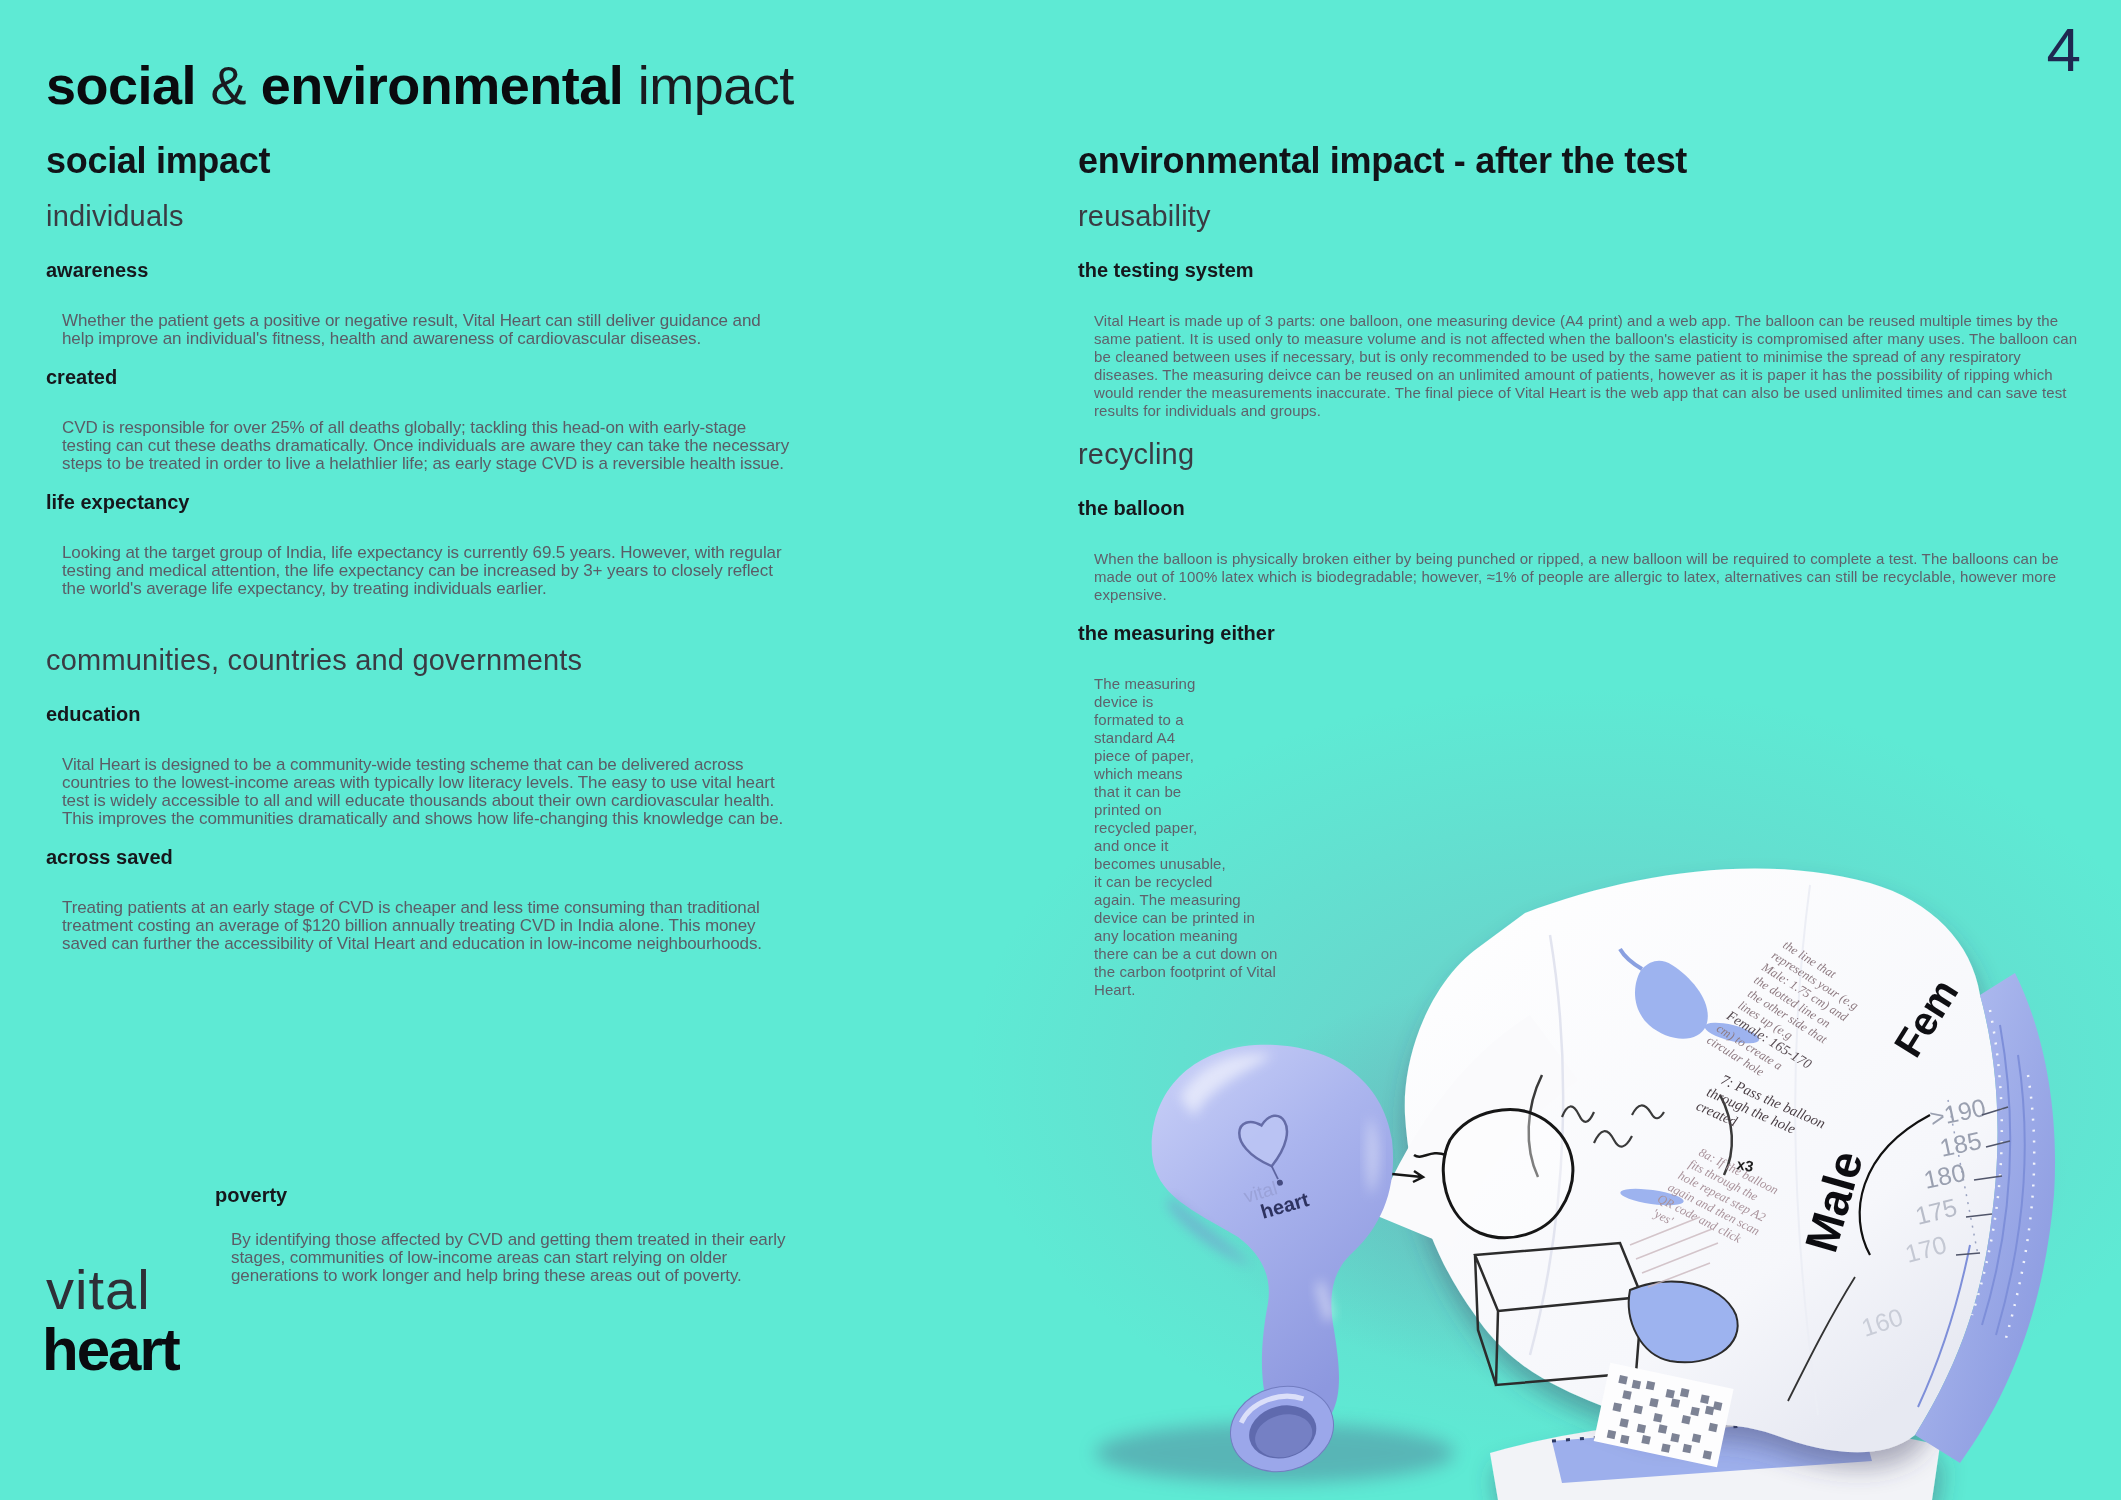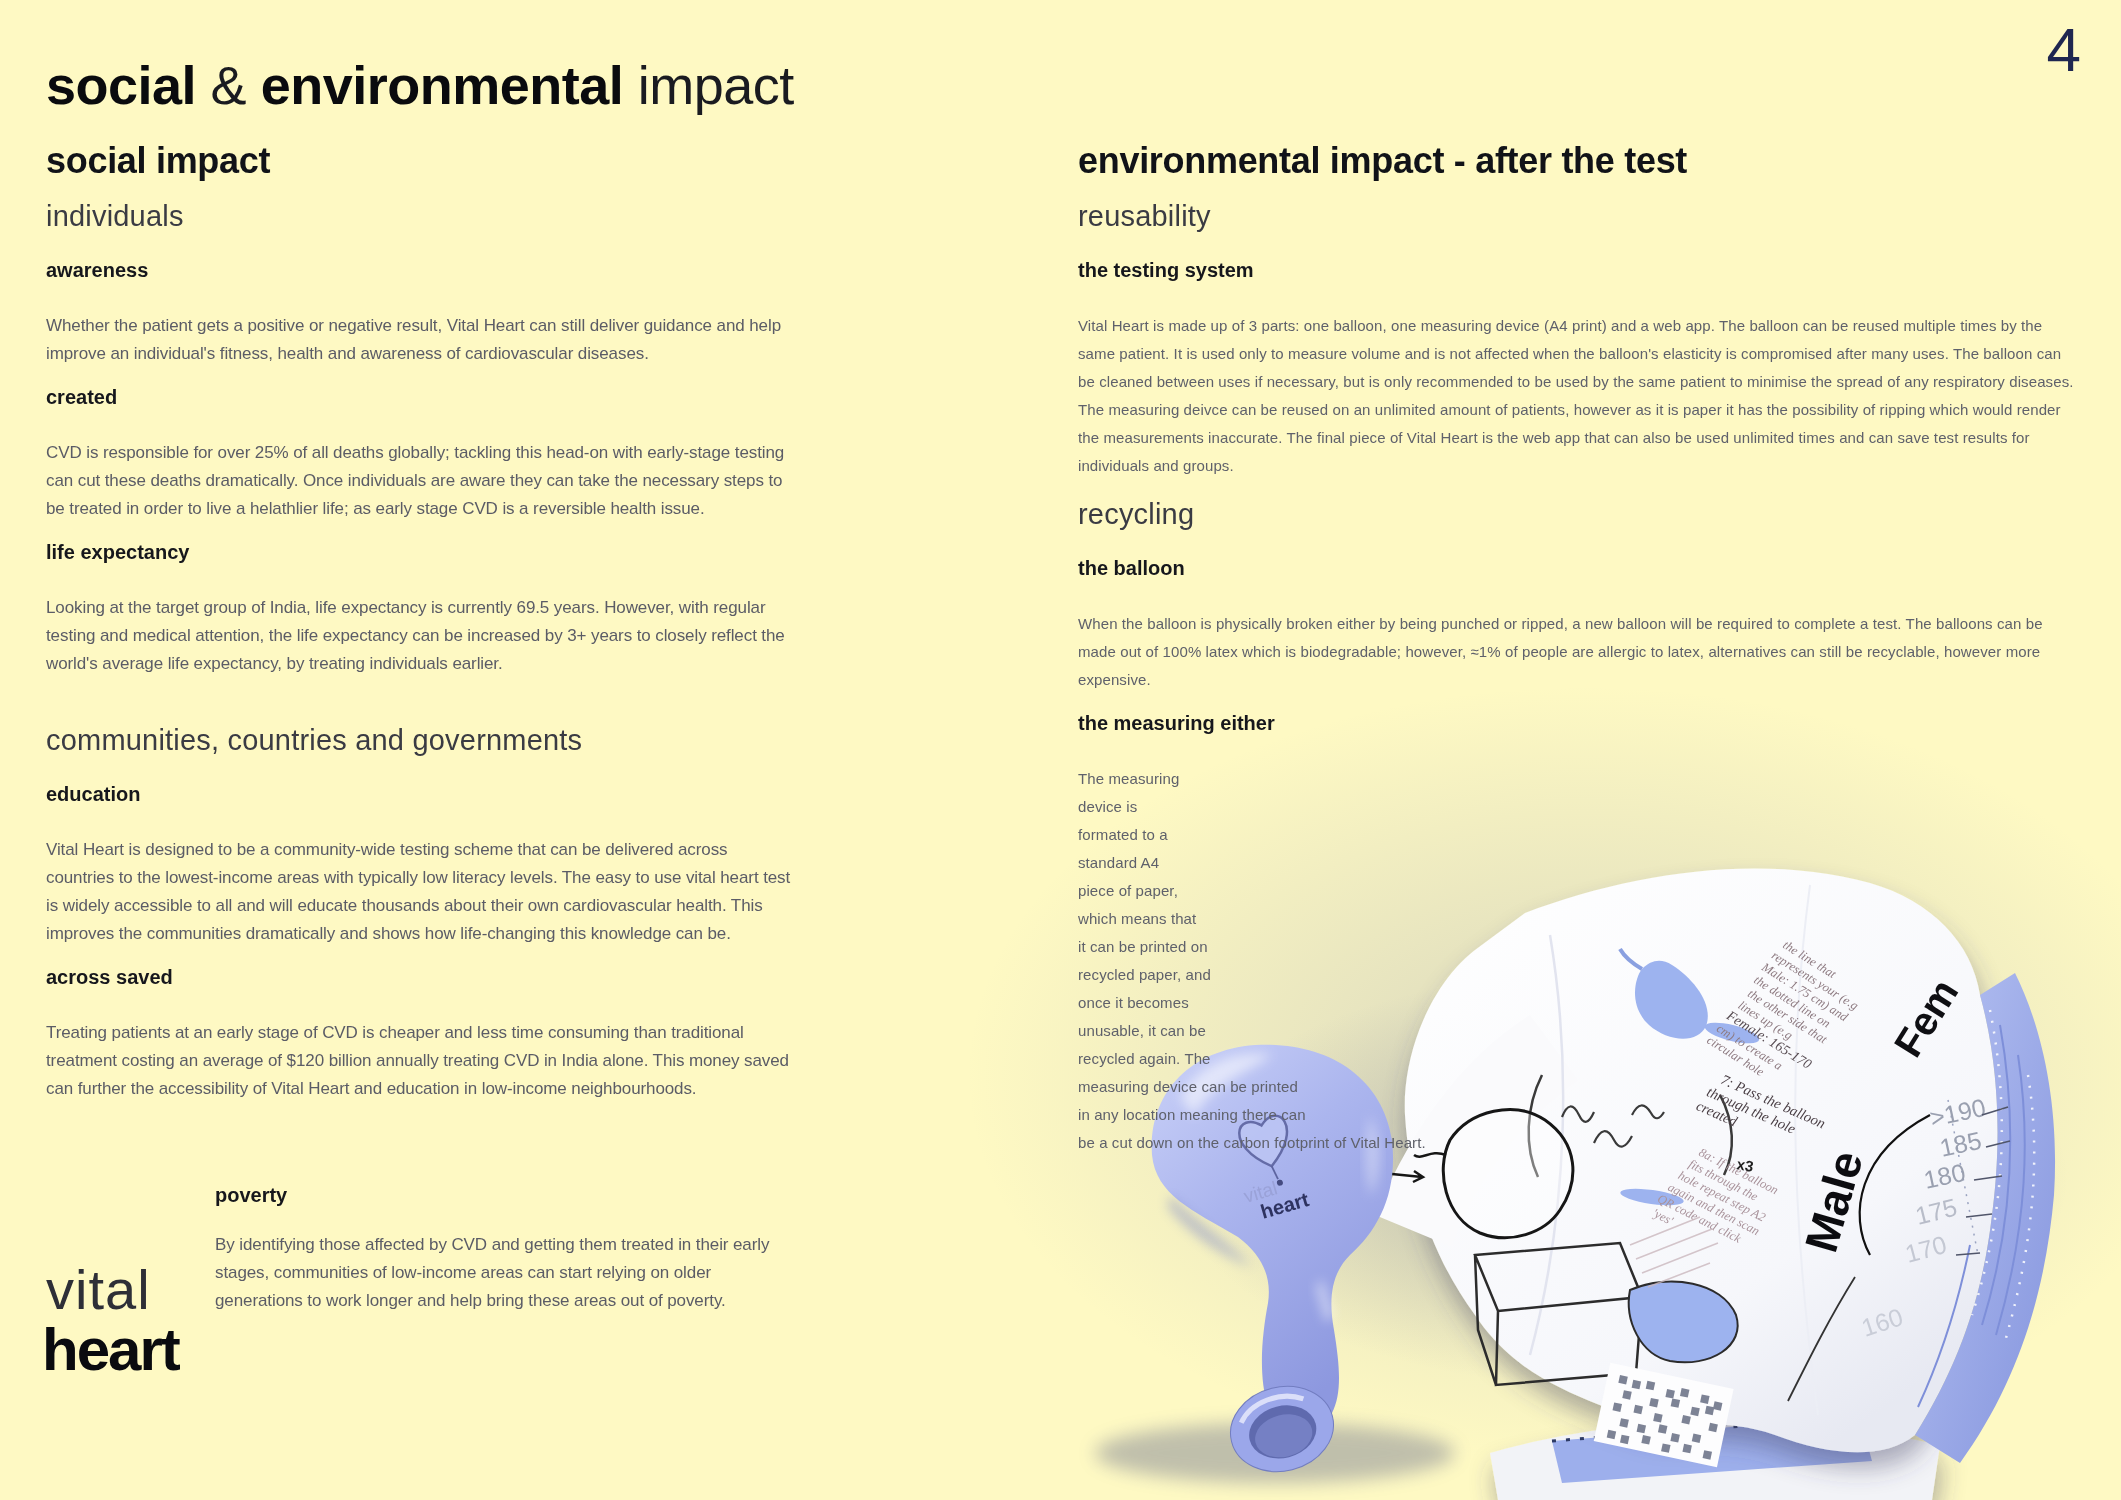--- a/index.html
+++ b/index.html
@@ -1,33 +1,33 @@
 <!DOCTYPE html>
 <html><head>
 <meta charset="utf-8">
 <style>
   html,body{margin:0;padding:0;width:2121px;height:1500px;overflow:hidden;
     background:#dde1f6;font-family:"Liberation Sans",sans-serif;}
-  .page{position:relative;width:2121px;height:1500px;background:#fef9c3;}
+  .page{position:relative;width:2121px;height:1500px;background:#5eead4;}
 
   
   .title{position:absolute;left:46px;top:18px;font-size:54px;letter-spacing:-0.5px;color:#0a0b0e;white-space:nowrap;}
   .title .b{font-weight:800;}
   .title .l{font-weight:300;color:#1a1b20;}
   .page-num{position:absolute;right:40px;top:14px;font-size:62px;font-weight:300;color:#1f2750;}
 
   
   .col{position:absolute;top:140px;z-index:3;}
   .col-left{left:46px;width:745px;}
   .col-right{left:1078px;width:1000px;}
   h2{margin:0 0 18px 0;font-size:36px;font-weight:800;color:#111318;letter-spacing:-0.3px;}
   h3{margin:16px 0 26px 0;font-size:29px;font-weight:400;color:#3a3b43;letter-spacing:0.2px;}
   h3.gap{margin-top:46px;}
   h4{margin:0 0 30px 0;font-size:20px;font-weight:700;color:#16171c;}
-  p{margin:0 0 18px 0;font-size:17px;line-height:28px;color:#5b5c66;letter-spacing:-0.1px;}
+  p{margin:0 0 18px 16px;font-size:17px;line-height:18px;color:#5b5c66;letter-spacing:-0.1px;}
   .col-right p{font-size:15px;letter-spacing:0.1px;color:#5f616b;}
   .col-right h3.gap{margin-top:14px;}
 
   
   .narrow{width:392px;}
   .balloon-spacer{float:right;width:290px;height:330px;margin-top:150px;
     shape-outside:polygon(0 0,290px 0,290px 330px,150px 330px,90px 260px,0 90px);
     shape-margin:8px;}
 
   

